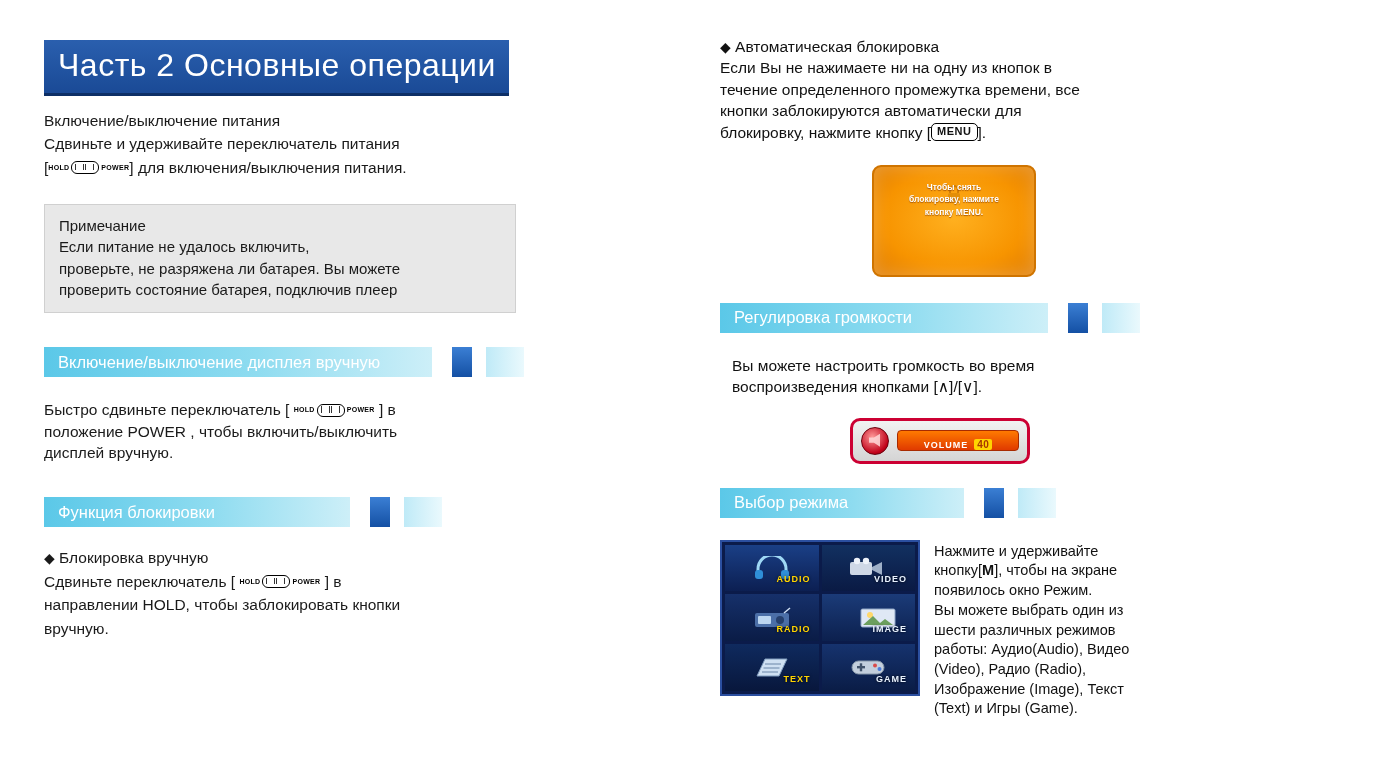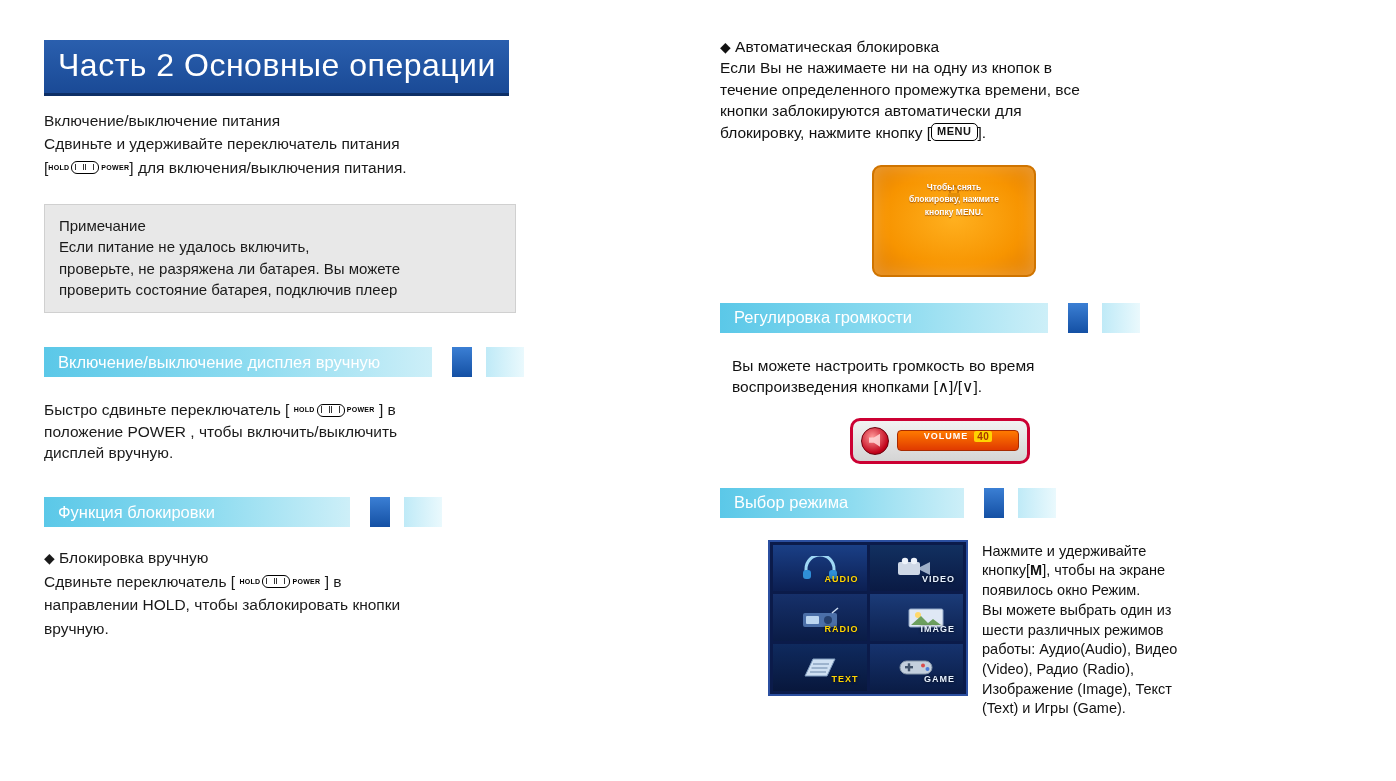--- a/index.html
+++ b/index.html
@@ -220,21 +220,21 @@
     clip-path: polygon(0 30%, 45% 30%, 100% 0, 100% 100%, 45% 70%, 0 70%);
     opacity: 0.85;
   }
   .vol-bar {
     flex: 1;
     height: 19px;
     border-radius: 4px;
     background: linear-gradient(to bottom, #ff7a00, #e03a00);
     border: 1px solid #a82a00;
     display: flex;
-    align-items: flex-start;
+    align-items: flex-end;
     justify-content: center;
     gap: 6px;
     color: #ffffff;
     font-size: 9px;
     font-weight: bold;
     letter-spacing: 1px;
   }
   .vol-num {
     background: #ffd400;
     color: #a83800;
@@ -256,21 +256,20 @@
     height: 156px;
     background: #0b1b4a;
     border: 2px solid #2b4fa0;
     display: grid;
     grid-template-columns: 1fr 1fr;
     grid-template-rows: 1fr 1fr 1fr;
     gap: 3px;
     padding: 3px;
     box-sizing: border-box;
     flex: none;
-    margin-left: 48px;
   }
   .mode-cell {
     position: relative;
     background: linear-gradient(to bottom, #18356f 0%, #0e2252 100%);
     display: flex;
     align-items: center;
     justify-content: center;
     overflow: hidden;
   }
   .mode-cell .ml {

